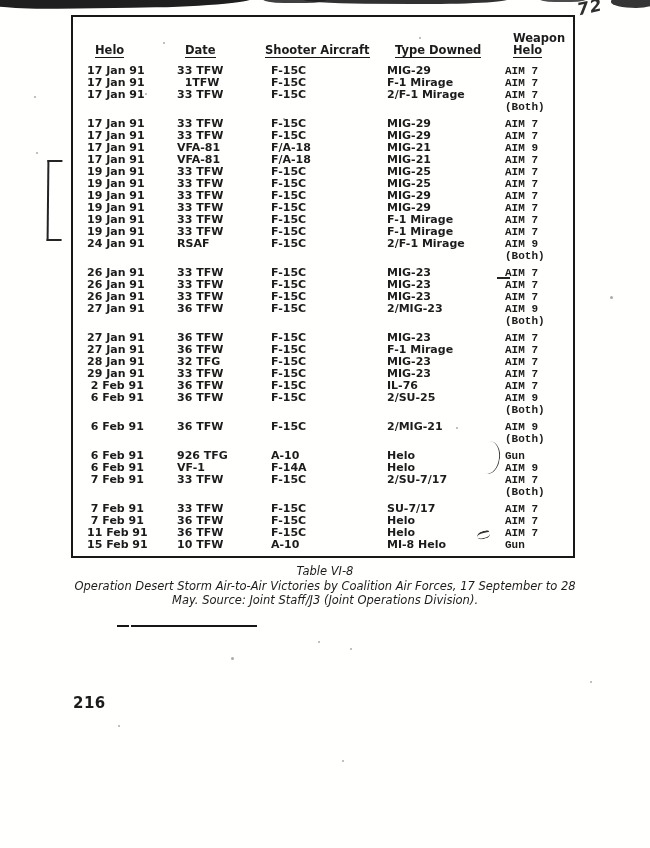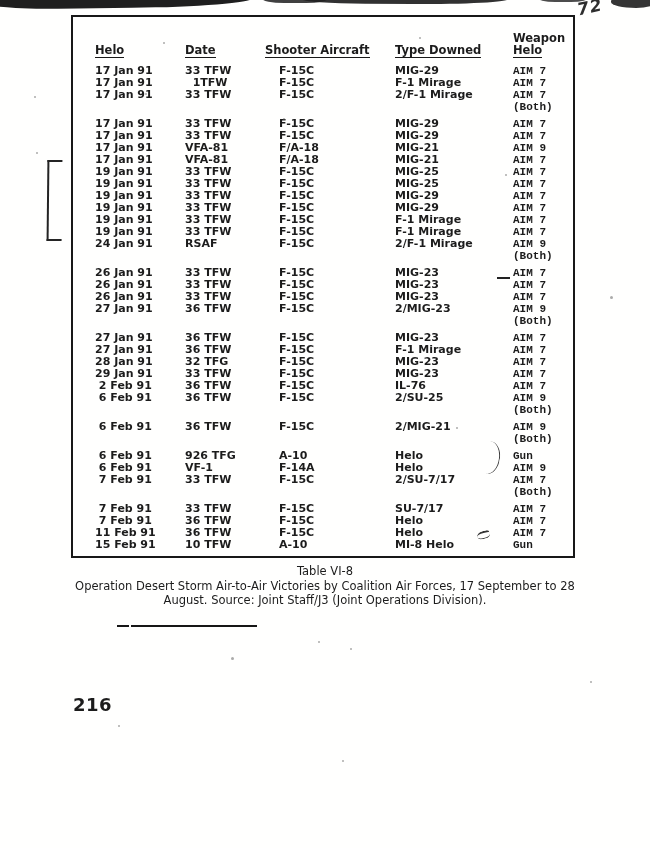--- a/index.html
+++ b/index.html
@@ -50,39 +50,39 @@
   }
   .hu{display:inline-block;border-bottom:1.6px solid #181818;padding-bottom:1px;}
   .c-date{width:90px;}
   .c-unit{width:80px;}
   .c-air{width:130px;}
   .c-type{width:118px;}
   .c-weap{flex:1;}
   .hcell{flex:none;}
   .hcell.c-weap{display:flex;flex-direction:column;align-items:flex-start;}
   .tbody{
-    margin-top:7px;padding-left:22px;
+    margin-top:7px;padding-left:14px;
     font-size:11px;line-height:12px;font-weight:bold;white-space:pre;
   }
   .row{display:flex;}
   .row.gap{margin-top:5px;}
   .cell{flex:none;display:block;}
   .tbody .c-air{padding-left:14px;box-sizing:border-box;}
   .tbody .c-weap{flex:1;font-family:Liberation Mono, monospace;}
   .c-pad{width:418px;}
 
   
   .caption{
     position:absolute;left:64px;top:564px;width:522px;text-align:center;
-    font-size:11.5px;line-height:14px;color:#1c1c1c;
+    font-style:italic;font-size:11.5px;line-height:14px;color:#1c1c1c;
   }
   .caption .title{margin-bottom:1px;}
   .footnote-rule{position:absolute;left:131px;top:625px;width:126px;height:0;border-top:2px solid #161616;}
   .footnote-rule::before{content:"";position:absolute;left:-14px;top:-2px;width:12px;border-top:2px dashed #161616;}
-  .page-number{position:absolute;left:73px;top:694px;font-size:18px;font-weight:bold;letter-spacing:.5px;}
+  .page-number{position:absolute;left:73px;top:694px;font-size:15px;font-weight:bold;letter-spacing:.5px;}
 </style>
 </head>
 <body>
 
 <div class="page">
 
   <div class="smudge s1"></div>
   <div class="smudge s2"></div>
   <div class="smudge s3"></div>
   <div class="smudge s4"></div>
@@ -105,21 +105,21 @@
   </div>
 
   <div class="bracket"></div>
   <div class="curve-mark"></div>
   <div class="dash-mark"></div>
   <div class="squiggle"></div>
 
   <div class="caption">
     <div class="title">Table VI-8</div>
     <div>Operation Desert Storm Air-to-Air Victories by Coalition Air Forces, 17 September to 28</div>
-    <div>August.  Source: Joint Staff/J3 (Joint Operations Division).</div>
+    <div>May.  Source: Joint Staff/J3 (Joint Operations Division).</div>
   </div>
 
   <div class="footnote-rule"></div>
 
   <div class="page-number">216</div>
 
   <div class="speck" style="left:163px;top:42px"></div>
   <div class="speck" style="left:419px;top:37px"></div>
   <div class="speck" style="left:97px;top:131px"></div>
   <div class="speck" style="left:283px;top:118px"></div>

